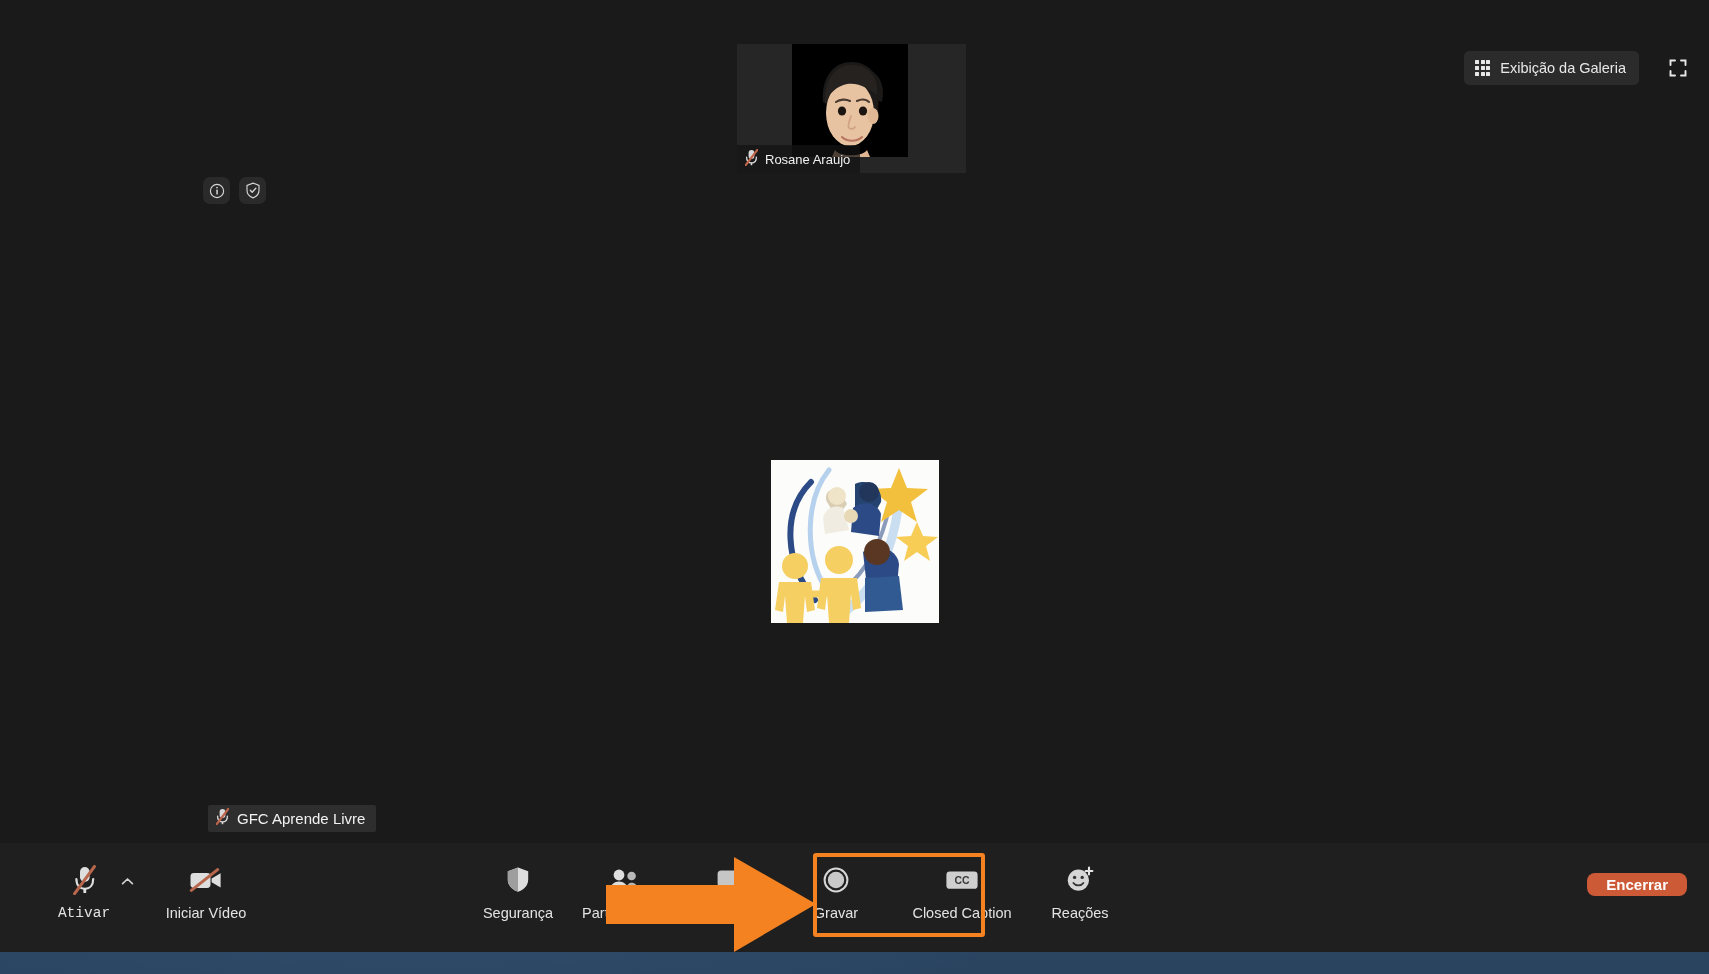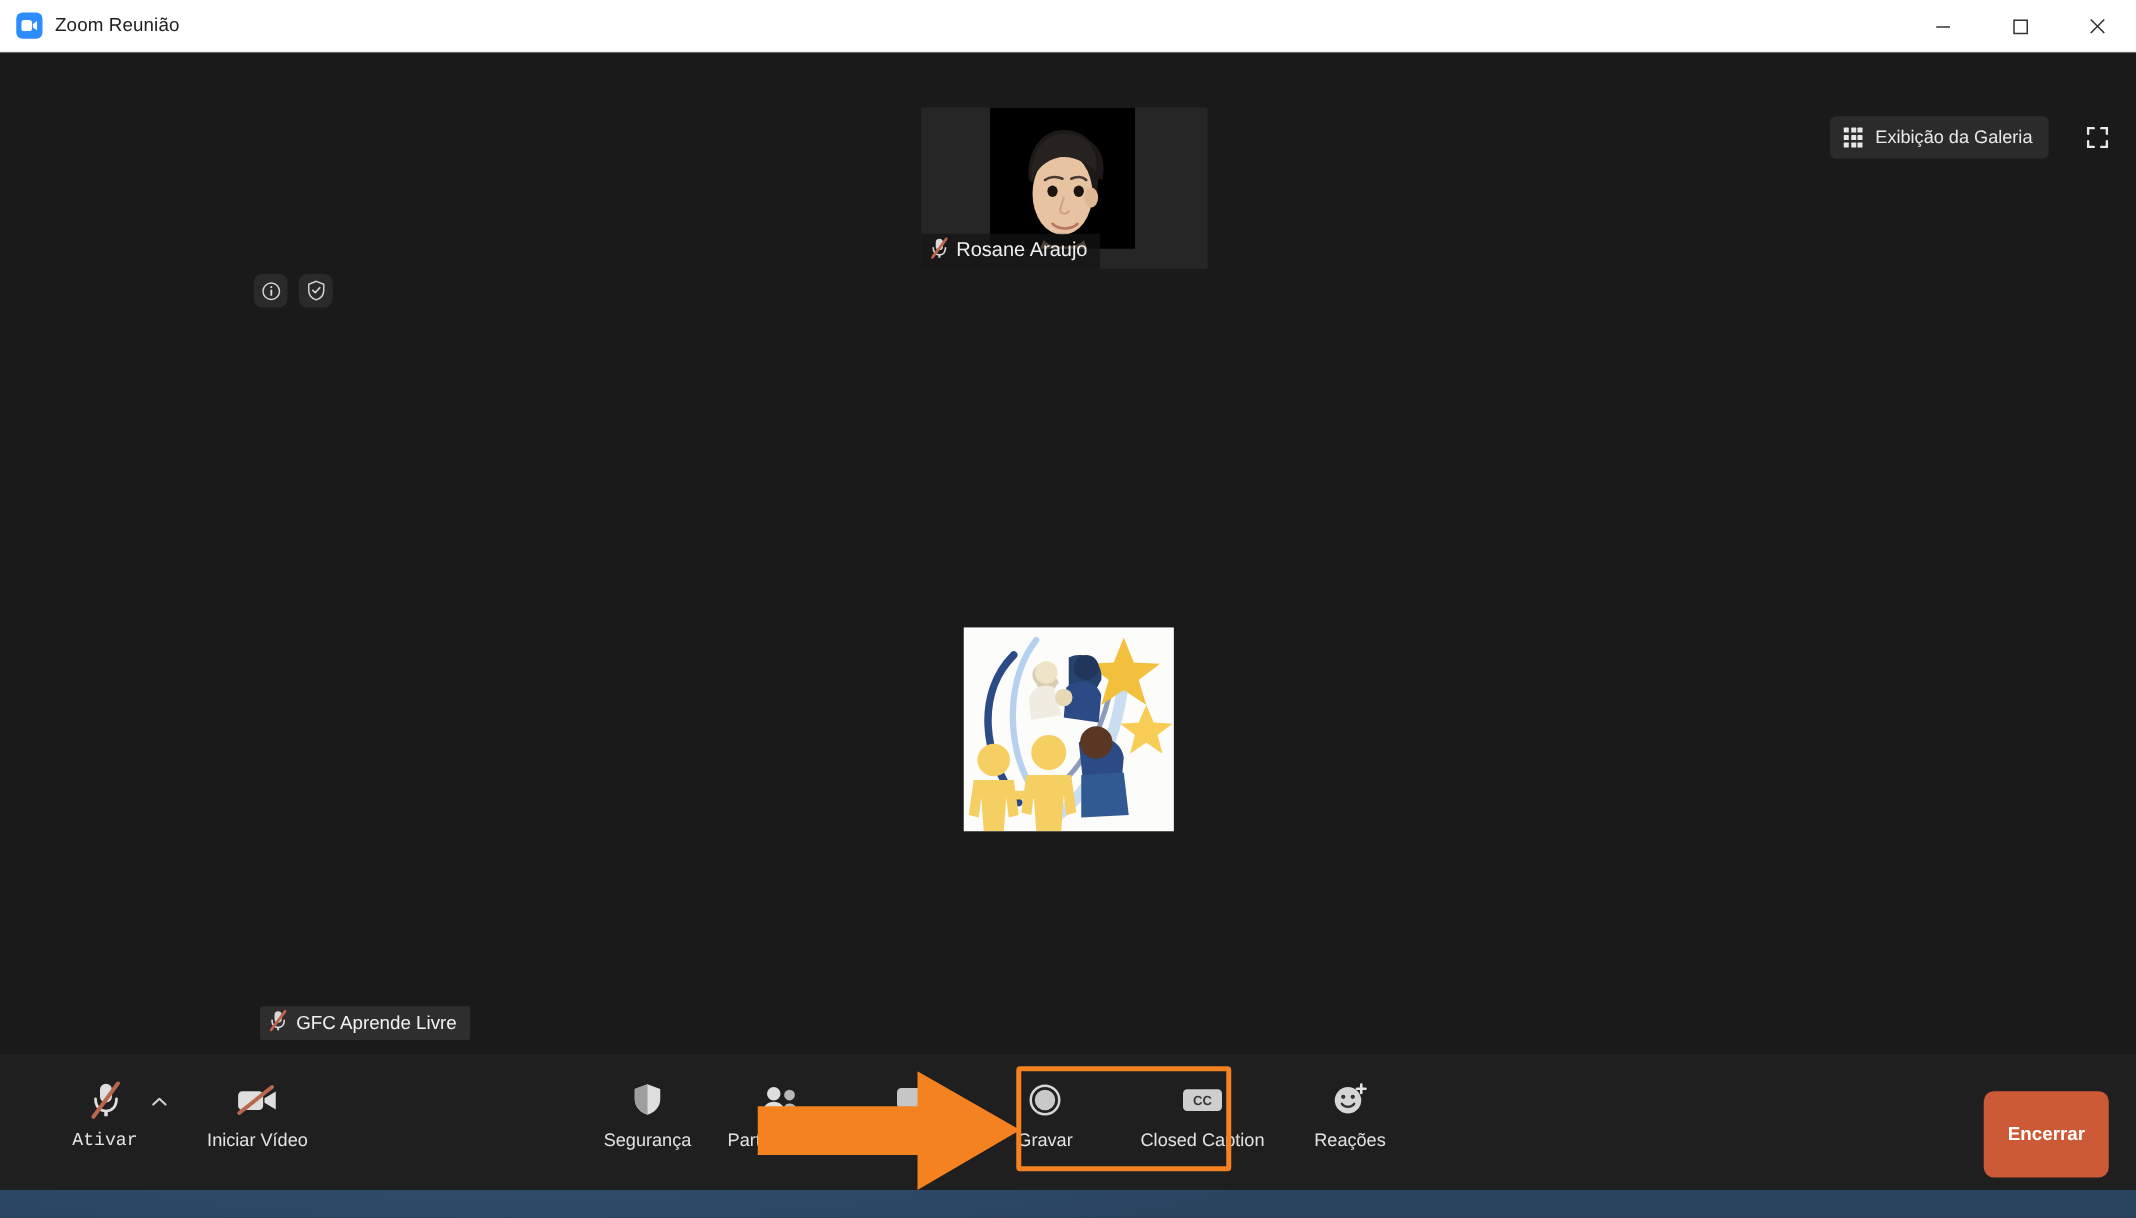--- a/index.html
+++ b/index.html
@@ -161,21 +161,21 @@
     left: 0; bottom: 0;
     height: 28px;
     max-width: 100%;
     background: rgba(20,20,20,.72);
     display: flex;
     align-items: center;
     gap: 7px;
     padding: 0 10px 0 8px;
   }
   #tile-name {
-    font-size: 16px;
+    font-size: 13px;
     color: #f0f0f0;
     white-space: nowrap;
   }
 
   
   #center-avatar {
     position: absolute;
     left: 771px; top: 460px;
     width: 168px; height: 163px;
     background: #fdfdfb;
@@ -275,62 +275,32 @@
   }
 
   
   #end-btn {
     background: #cc5a36;
     color: #ffffff;
     font-size: 15px;
     font-family: "Liberation Sans", sans-serif;
     border: none;
     border-radius: 8px;
-    padding: 26px 19px;
+    padding: 3px 19px;
     cursor: default;
     font-weight: 600;
   }
 </style>
 </head>
 <body>
 
 <div id="desktop"></div>
 
 <div id="zoom-window">
 
-  <div id="titlebar">
-    <div class="tb-left">
-      <span class="zoom-logo">
-        <svg width="13" height="9" viewBox="0 0 13 9">
-          <rect x="0" y="0" width="8.6" height="9" rx="2.4" fill="#ffffff"></rect>
-          <path d="M9.3 3.1 L12.6 0.8 V8.2 L9.3 5.9 Z" fill="#ffffff"></path>
-        </svg>
-      </span>
-      <span id="app-title">Zoom Reunião</span>
-    </div>
-
-    <div class="win-controls">
-      <div class="win-btn">
-        <svg width="13" height="13" viewBox="0 0 13 13">
-            <line x1="1" y1="6.5" x2="12" y2="6.5" stroke="#333" stroke-width="1.2"></line>
-          </svg>
-      </div>
-      <div class="win-btn">
-        <svg width="13" height="13" viewBox="0 0 13 13">
-            <rect x="1.2" y="1.2" width="10.6" height="10.6" fill="none" stroke="#333" stroke-width="1.2"></rect>
-          </svg>
-      </div>
-      <div class="win-btn close">
-        <svg width="14" height="14" viewBox="0 0 14 14" stroke="#333">
-          <line x1="1.6" y1="1.6" x2="12.4" y2="12.4" stroke-width="1.25"></line>
-          <line x1="12.4" y1="1.6" x2="1.6" y2="12.4" stroke-width="1.25"></line>
-        </svg>
-      </div>
-    </div>
-  </div>
 
   <div id="stage">
 
     <div id="status-pills">
       <div class="pill">
         <svg width="16" height="16" viewBox="0 0 16 16">
           <circle cx="8" cy="8" r="6.6" fill="none" stroke="#d6d6d6" stroke-width="1.15"></circle>
           <circle cx="8" cy="4.6" r="0.85" fill="#d6d6d6"></circle>
           <rect x="7.3" y="6.6" width="1.5" height="5" rx="0.7" fill="#d6d6d6"></rect>
         </svg>

